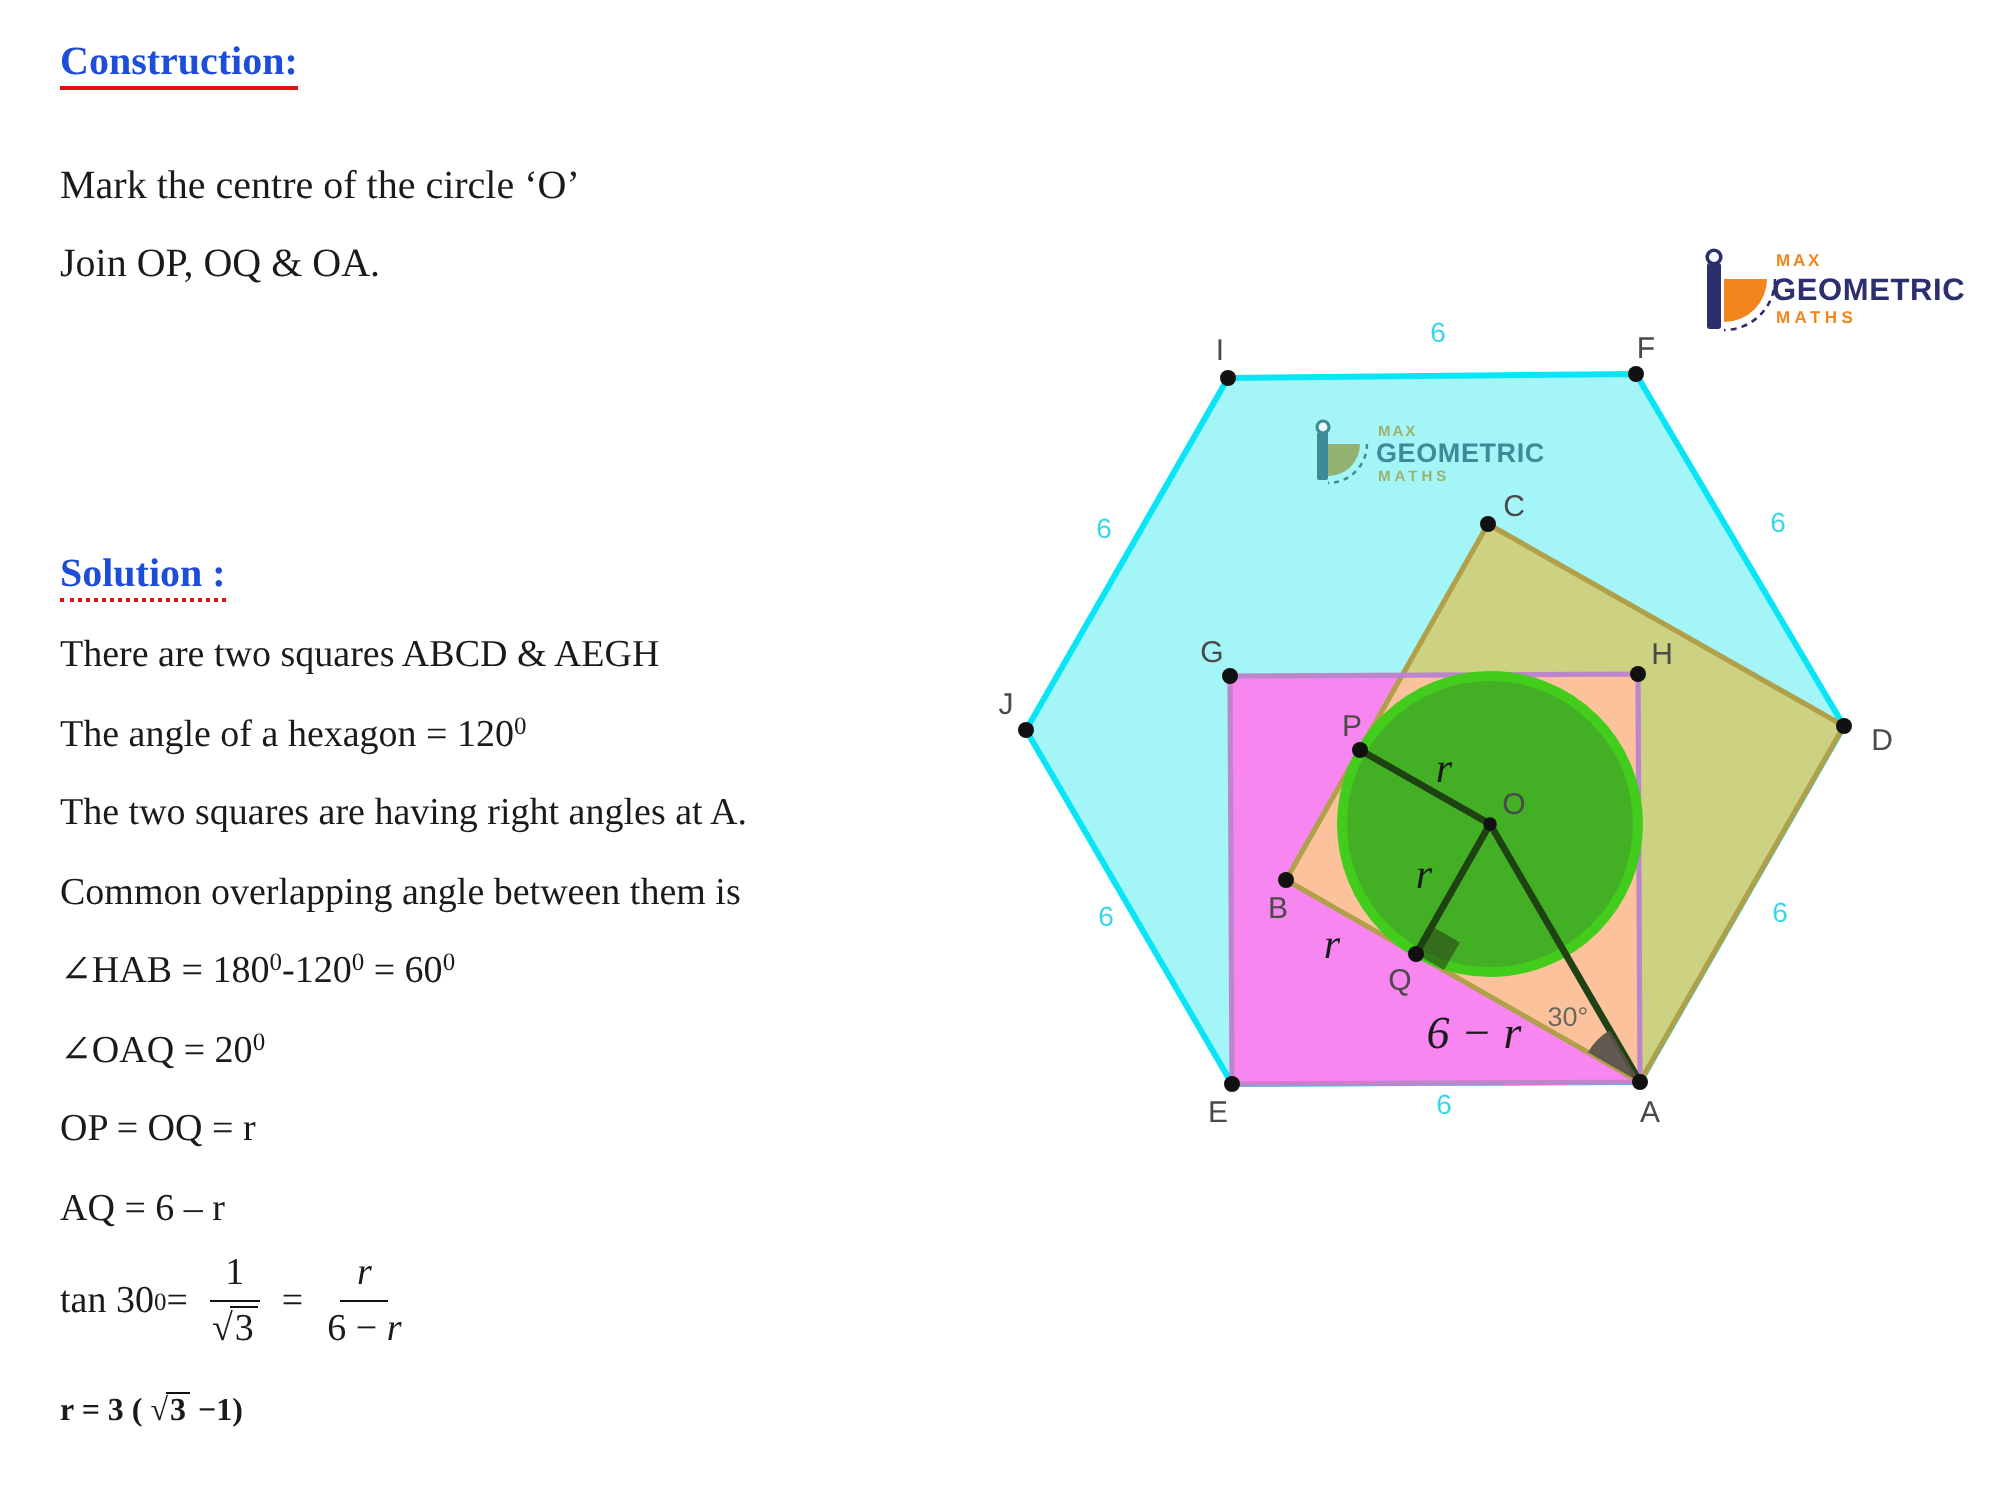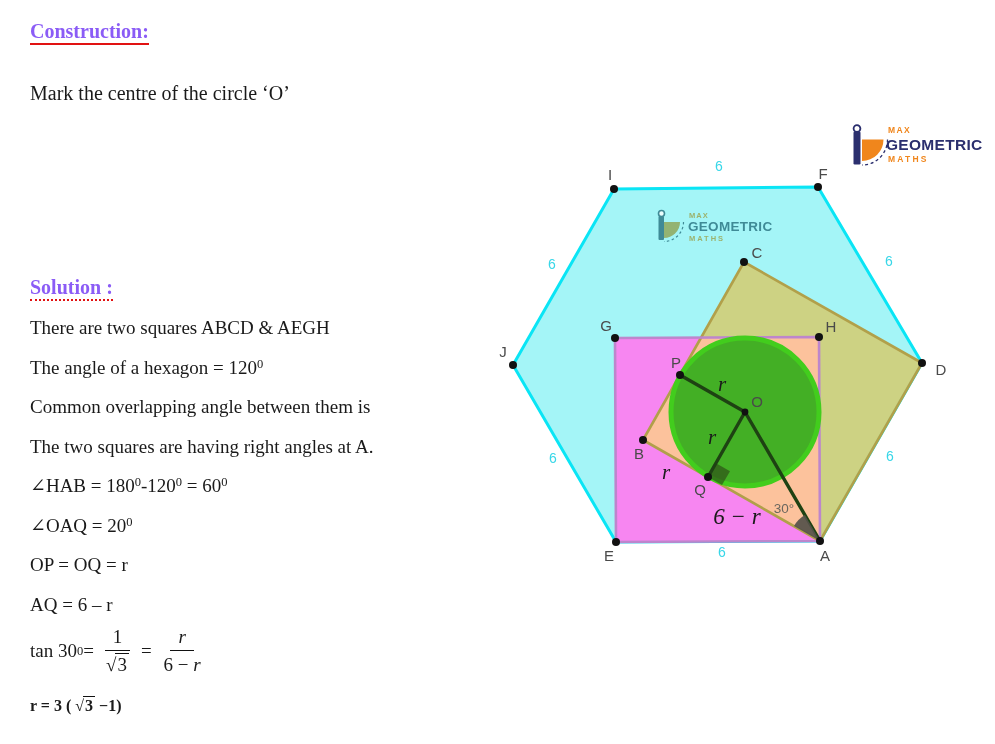--- a/index.html
+++ b/index.html
@@ -1,19 +1,19 @@
 <!DOCTYPE html>
 <html><head>
 <meta charset="utf-8">
 <style>
   html,body{margin:0;padding:0;background:#fff;}
   .page{position:relative;width:995px;height:744px;background:#fff;overflow:hidden;
         font-family:"Liberation Serif","DejaVu Serif","DejaVu Sans",serif;color:#1a1a1a;}
   .abs{position:absolute;}
-  .heading{font-size:20px;font-weight:bold;color:#8b5cf6;}
+  .heading{font-size:20px;font-weight:bold;color:#1d4ed8;}
   .heading .hd{border-bottom:2px solid #e11212;padding-bottom:1px;}
   .heading .hd.dot{border-bottom:2px dotted #e11212;}
   .bodylines{font-size:20px;line-height:39px;white-space:nowrap;}
   .sollines{font-size:19px;line-height:39.5px;white-space:nowrap;}
   .bold{font-weight:normal;}
   sup.sp{font-size:12.5px;vertical-align:6px;line-height:0;}
   .eqrow{display:flex;align-items:center;font-size:19px;white-space:nowrap;}
   .frac{display:inline-flex;flex-direction:column;align-items:center;margin:0 8px;vertical-align:middle;}
   .frac .num{padding:0 8px 2px 8px;border-bottom:1.6px solid #111;}
   .frac .den{padding:3px 4px 0 4px;}
@@ -27,31 +27,32 @@
 <body>
 
 <div class="page">
 
   <div class="abs heading" style="left:30px;top:20px;">
     <span class="hd">Construction:</span>
   </div>
 
   <div class="abs bodylines" style="left:30px;top:74px;">
     <div>Mark the centre of the circle ‘O’</div>
+    <div>Join OP, OQ &amp; OA.</div>
   </div>
 
   <div class="abs heading" style="left:30px;top:276px;">
     <span class="hd dot">Solution :</span>
   </div>
 
   <div class="abs sollines" style="left:30px;top:308px;">
     <div>There are two squares ABCD &amp; AEGH</div>
     <div><span>The angle of a hexagon = 120</span><sup class="sp">0</sup></div>
+    <div>The two squares are having right angles at A.</div>
     <div>Common overlapping angle between them is</div>
-    <div>The two squares are having right angles at A.</div>
     <div><span class="bold">∠HAB</span><span> = 180</span><sup class="sp">0</sup><span>-120</span><sup class="sp">0</sup><span> = 60</span><sup class="sp">0</sup></div>
     <div><span class="bold">∠OAQ</span><span> = 20</span><sup class="sp">0</sup></div>
     <div>OP = OQ = r</div>
     <div>AQ = 6 – r</div>
   </div>
 
   <div class="abs eqrow" style="left:30px;top:622px;height:58px;justify-content:flex-end;">
     <span>tan 30</span>
       <sup class="sp">0</sup>
       <span>=</span>

